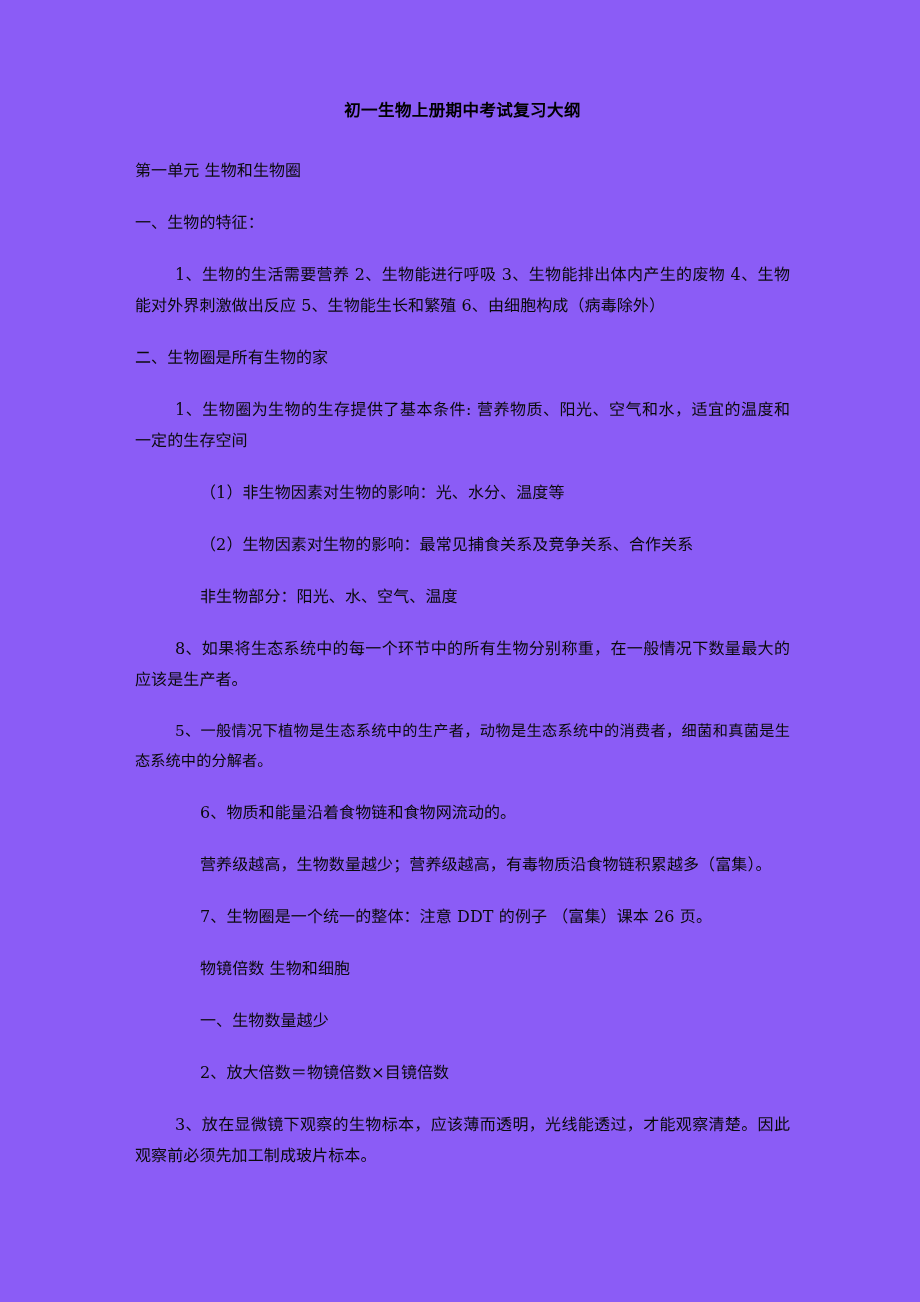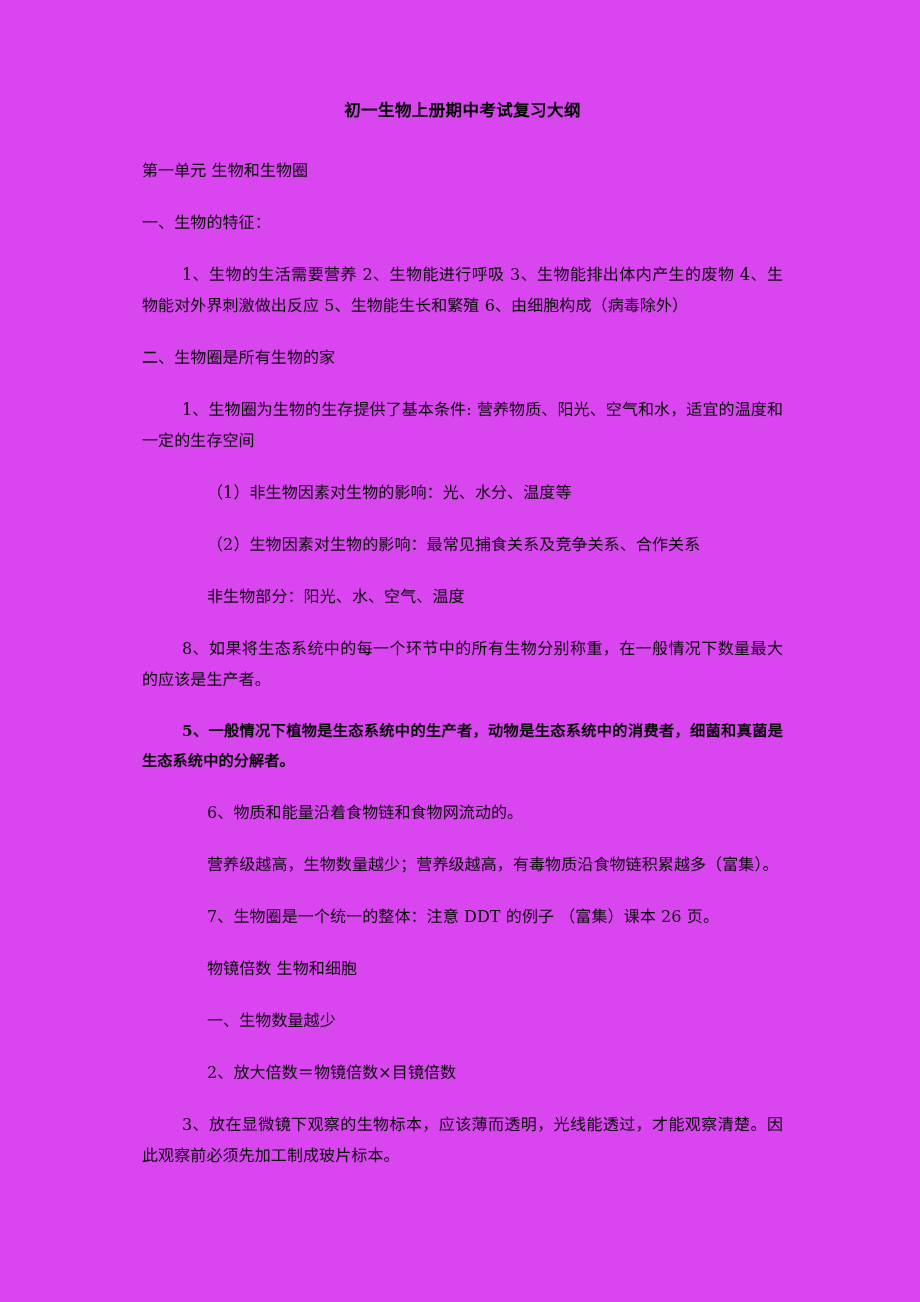--- a/index.html
+++ b/index.html
@@ -15,21 +15,21 @@
     color: #000000;
     overflow: hidden;
   }
 
   .page {
     position: absolute;
     left: 0;
     top: 0;
     width: 920px;
     height: 1302px;
-    background: #d946ef;
+    background: #8b5cf6;
   }
 
   .content {
     position: absolute;
     left: 135px;
     top: 96px;
     width: 655px;
   }
 
   .doc-title {
@@ -39,41 +39,41 @@
     letter-spacing: 0.4px;
     margin: 0 0 0 0;
     padding: 0;
     line-height: 30px;
     color: #000;
   }
 
   .para {
     font-size: 16px;
     line-height: 31px;
-    margin: 7px;
+    margin: 0;
     padding: 0;
     text-align: justify;
     text-justify: inter-ideograph;
     color: #0a0a0a;
     letter-spacing: 0.1px;
   }
 
   
   .gap-title   { margin-top: 29px; }
   .gap-std     { margin-top: 21px; }
 
   
   .ind-0  { text-indent: 0; }
   .ind-1  { text-indent: 33px; }
   .ind-2  { text-indent: 40px; }
 
   
   .off-1 { padding-left: 32px; }
 
-  .sz-sm { font-size: 15.2px; line-height: 30px; font-weight: bold; }
+  .sz-sm { font-size: 15.2px; line-height: 30px; }
 </style>
 </head>
 <body>
 
 <div class="page">
   <div class="content">
 
     <p class="doc-title">初一生物上册期中考试复习大纲</p>
 
     <p class="para ind-0 gap-title">第一单元  生物和生物圈</p>

